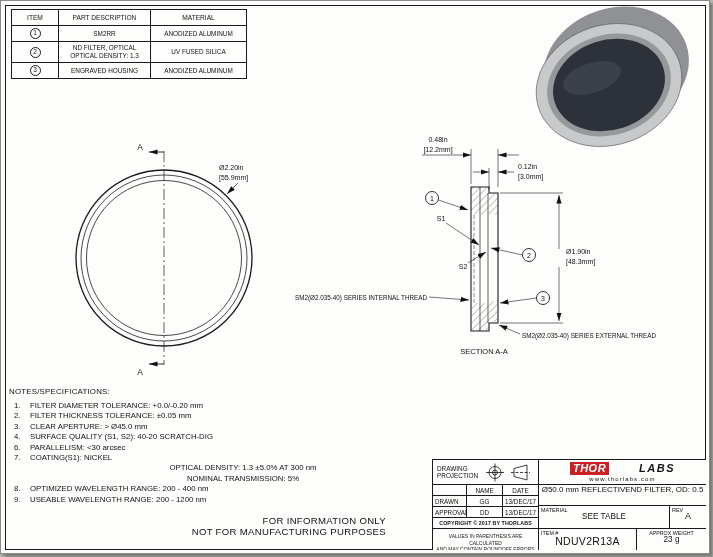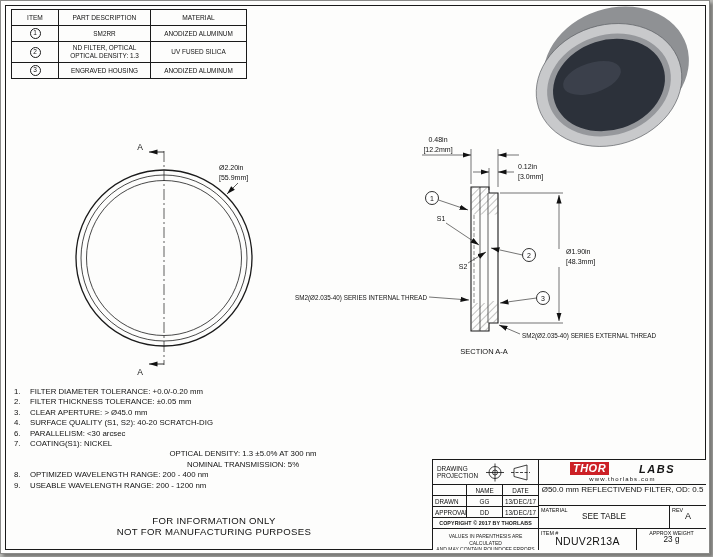--- a/index.html
+++ b/index.html
@@ -16,36 +16,36 @@
   .bom th { height:16px; font-size:6.6px; }
   .col-item { width:47px; } .col-desc { width:92px; } .col-mat { width:96px; }
   .balloon { display:inline-flex; width:11px; height:11px; border:1px solid #1a1a1a; border-radius:50%; align-items:center; justify-content:center; font-size:6.5px; line-height:1; background:#fff; }
 
   
   .notes { position:absolute; left:8px; top:386px; width:420px; }
   .notes-h { font-size:7.9px; margin-bottom:5px; letter-spacing:.2px; }
   .nl { font-size:7.8px; line-height:10.4px; white-space:nowrap; }
   .nn { display:inline-block; width:21px; padding-left:5px; }
   .ind { padding-left:27px;text-align:center; }
-  .info { position:absolute; left:48px; width:330px; text-align:center; font-size:9.6px; letter-spacing:.3px; }
+  .info { position:absolute; left:55px; width:330px; text-align:right; font-size:9.6px; letter-spacing:.3px; }
   .info1 { top:514px; } .info2 { top:525px; }
 
   
   .tb { position:absolute; left:431px; top:458px; width:274px; height:91px; background:#fdfdfc; }
   .tc { position:absolute; border-top:1px solid #1a1a1a; border-left:1px solid #1a1a1a; overflow:hidden; }
   .lbl { position:absolute; top:1px; left:2px; font-size:5.4px; }
   .cen { display:flex; align-items:center; justify-content:center; }
   .proj-cell { display:flex; align-items:center; gap:6px; padding-left:4px; }
   .proj-text { font-size:6.4px; line-height:7.5px; }
   .nt-cell { font-size:6.3px; }
   .nt-lab { padding-left:2px; display:flex; align-items:center; }
   .copy { font-size:5.3px; font-weight:bold; display:flex; align-items:center; justify-content:center; letter-spacing:.1px; }
   .vals { font-size:5px; text-align:center; line-height:6.6px; padding-top:4px; color:#222; }
   .logo-cell { display:flex; flex-direction:column; align-items:center; justify-content:center; gap:1px; }
-  .logo-row { display:flex; align-items:center; }
+  .logo-row { display:flex; align-items:flex-start; }
   .logo-thor { background:#cc2026; color:#fff; font-weight:bold; font-style:italic; font-size:11px; line-height:13px; padding:0 3px; letter-spacing:.5px; }
   .logo-labs { color:#141414; font-weight:bold; font-style:italic; font-size:11px; letter-spacing:1.5px; padding-left:1px;margin-left:29px; }
   .website { font-size:6px; letter-spacing:1.1px; }
   .ptitle { font-size:8px; text-align:center; line-height:9.5px; display:flex; flex-direction:row; justify-content:center; }
   .bigval { font-size:8.2px; display:flex; align-items:center; justify-content:center; padding-top:6px; }
   .rev-a { font-size:9px; display:flex; align-items:center; justify-content:center; padding-top:5px; }
   .item-val { font-size:10.5px; letter-spacing:.3px; display:flex; align-items:center; justify-content:center; padding-top:6px; }
   .wlbl { position:absolute; top:1px; left:0; right:0; text-align:center; font-size:5.3px; }
 </style>
 </head>
@@ -165,20 +165,21 @@
     </tr>
     <tr>
       <td><span class="balloon">3</span></td>
       <td>ENGRAVED HOUSING</td>
       <td>ANODIZED ALUMINUM</td>
     </tr>
   </tbody>
     </table>
 
   <div class="notes">
+    <div class="notes-h">NOTES/SPECIFICATIONS:</div>
     <div class="nl"><span class="nn">1.</span><span>FILTER DIAMETER TOLERANCE: +0.0/-0.20 mm</span></div>
     <div class="nl"><span class="nn">2.</span><span>FILTER THICKNESS TOLERANCE: ±0.05 mm</span></div>
     <div class="nl"><span class="nn">3.</span><span>CLEAR APERTURE: &gt; Ø45.0 mm</span></div>
     <div class="nl"><span class="nn">4.</span><span>SURFACE QUALITY (S1, S2): 40-20 SCRATCH-DIG</span></div>
     <div class="nl"><span class="nn">6.</span><span>PARALLELISM: &lt;30 arcsec</span></div>
     <div class="nl"><span class="nn">7.</span><span>COATING(S1): NICKEL</span></div>
     <div class="nl ind"><span class="nn"></span><span>OPTICAL DENSITY: 1.3 ±5.0% AT 300 nm</span></div>
     <div class="nl ind"><span class="nn"></span><span>NOMINAL TRANSMISSION: 5%</span></div>
     <div class="nl"><span class="nn">8.</span><span>OPTIMIZED WAVELENGTH RANGE: 200 - 400 nm</span></div>
     <div class="nl"><span class="nn">9.</span><span>USEABLE WAVELENGTH RANGE: 200 - 1200 nm</span></div>

